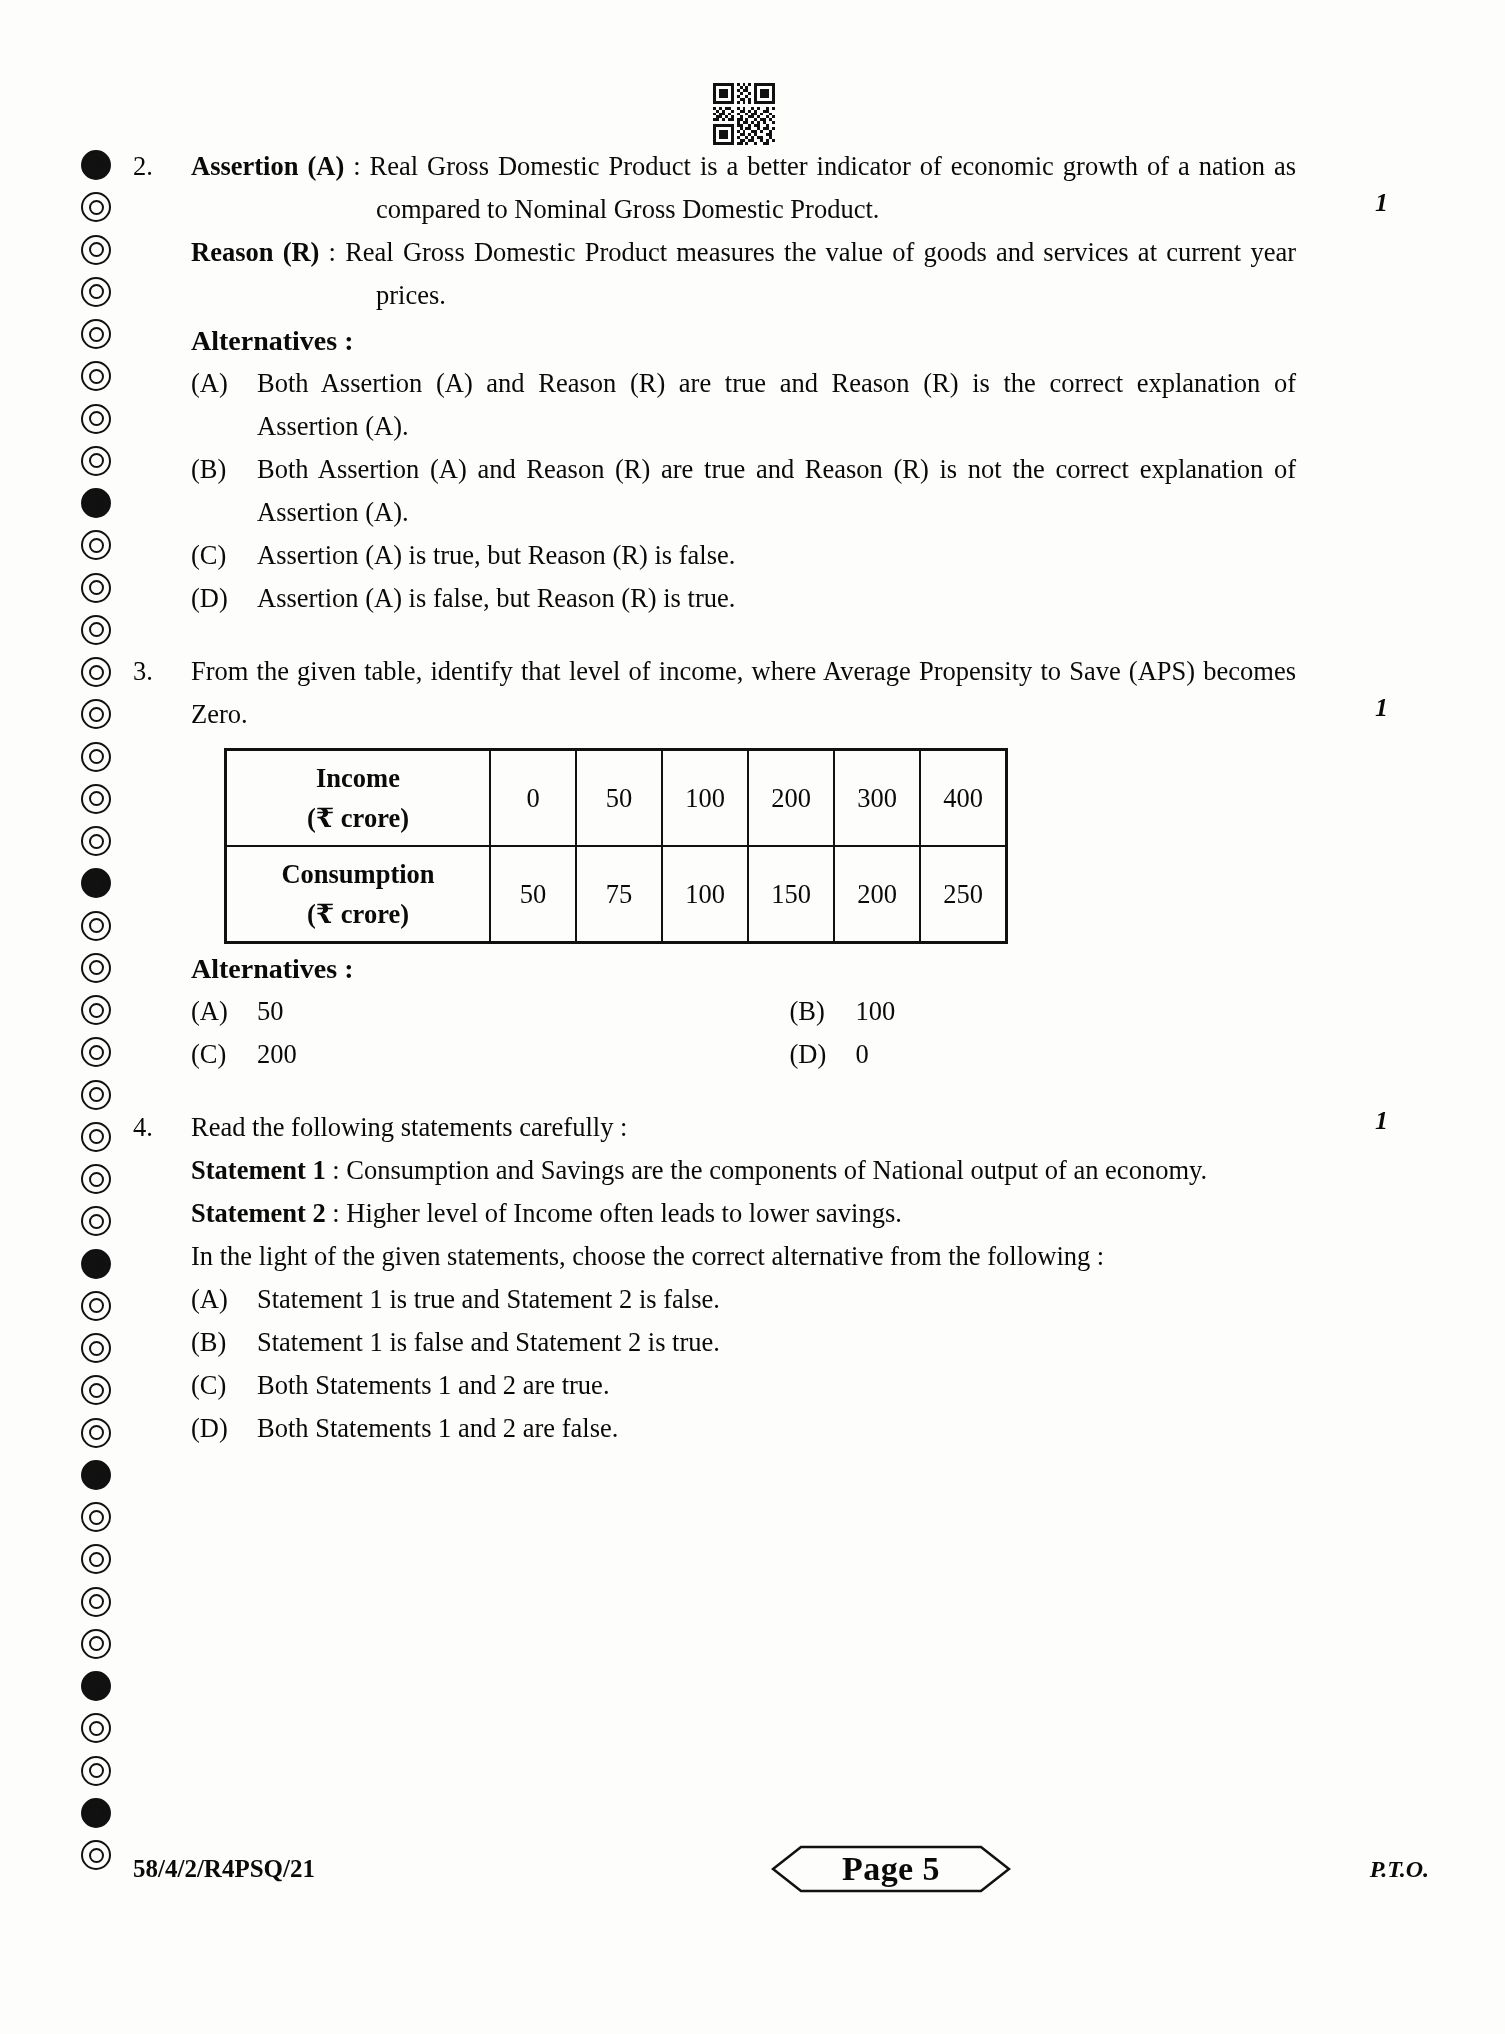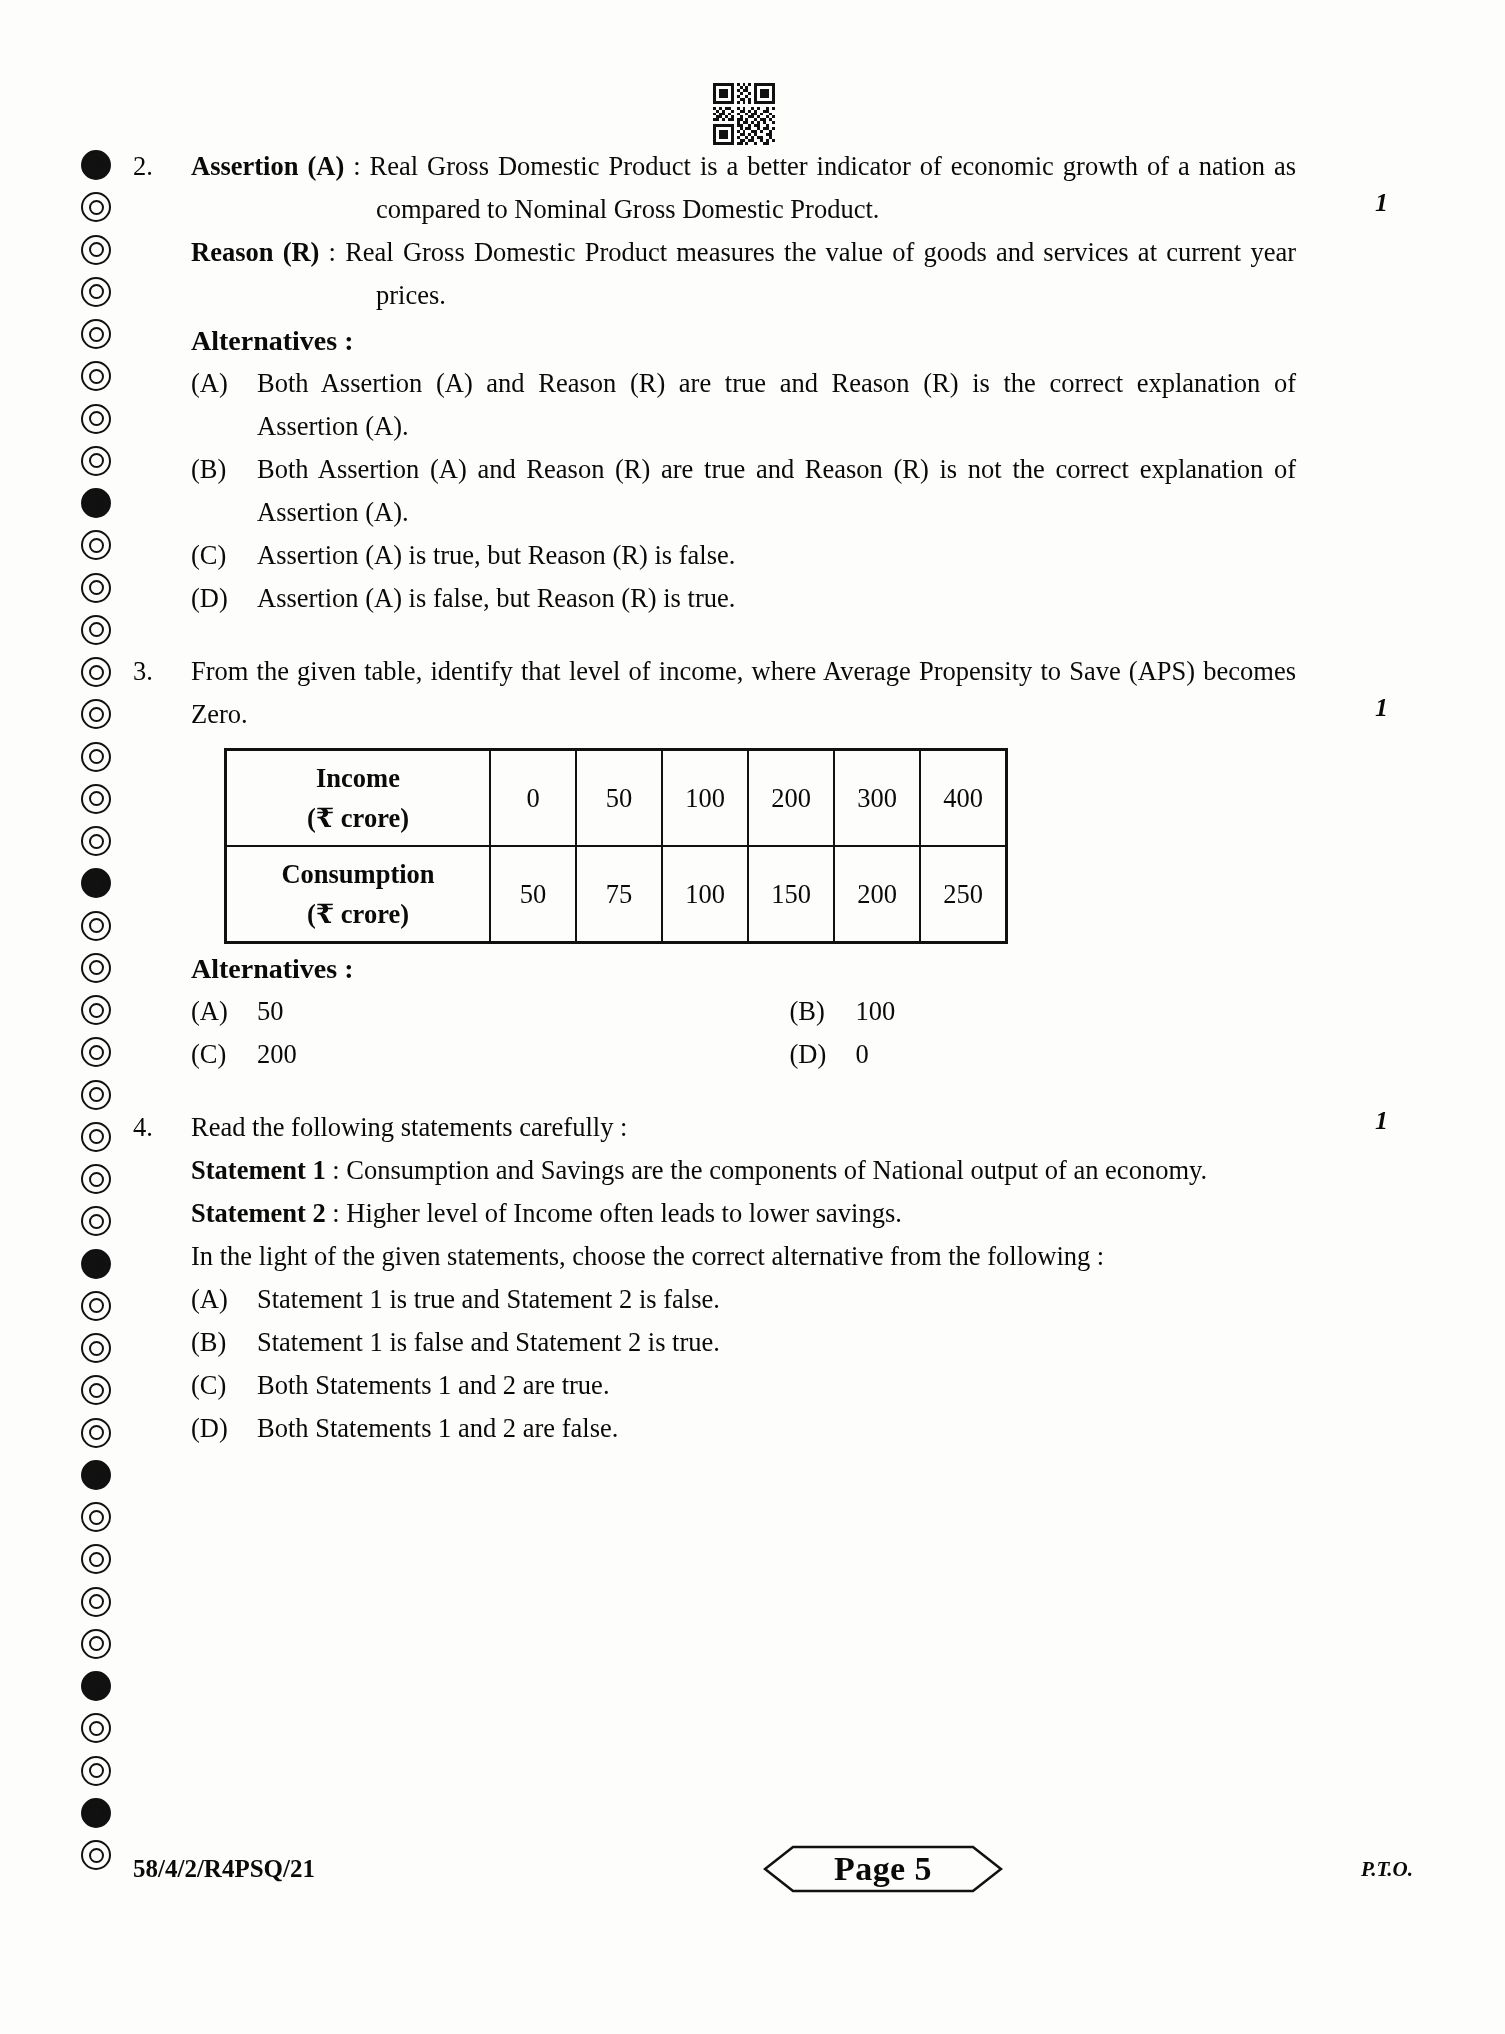--- a/index.html
+++ b/index.html
@@ -134,21 +134,21 @@
   table.data td.rowhead{
     font-weight:bold;
     min-width:230px;
     padding:7px 16px;
     line-height:40px;
   }
 
   
   .footer{
     position:absolute;
-    left:133px;right:92px;
+    left:133px;right:76px;
     top:1845px;
     display:flex;
     align-items:center;
   }
   .paper-code{
     font-weight:bold;
     font-size:25px;
     flex:0 0 auto;
     width:420px;
   }
@@ -163,21 +163,21 @@
     display:flex;align-items:center;justify-content:center;
   }
   .hexband svg{position:absolute;left:0;top:0;}
   .hexband span{
     position:relative;
     font-weight:bold;font-size:34px;
     letter-spacing:.4px;
   }
   .pto{
     flex:0 0 auto;width:200px;text-align:right;
-    font-weight:bold;font-style:italic;font-size:21px;
+    font-weight:bold;font-style:italic;font-size:24px;
   }
   .sp{margin-top:30px;}
 </style>
 </head>
 <body>
 
 <div class="page"></div>
 
 <div class="binding" id="binding">
     <div class="ring filled">

